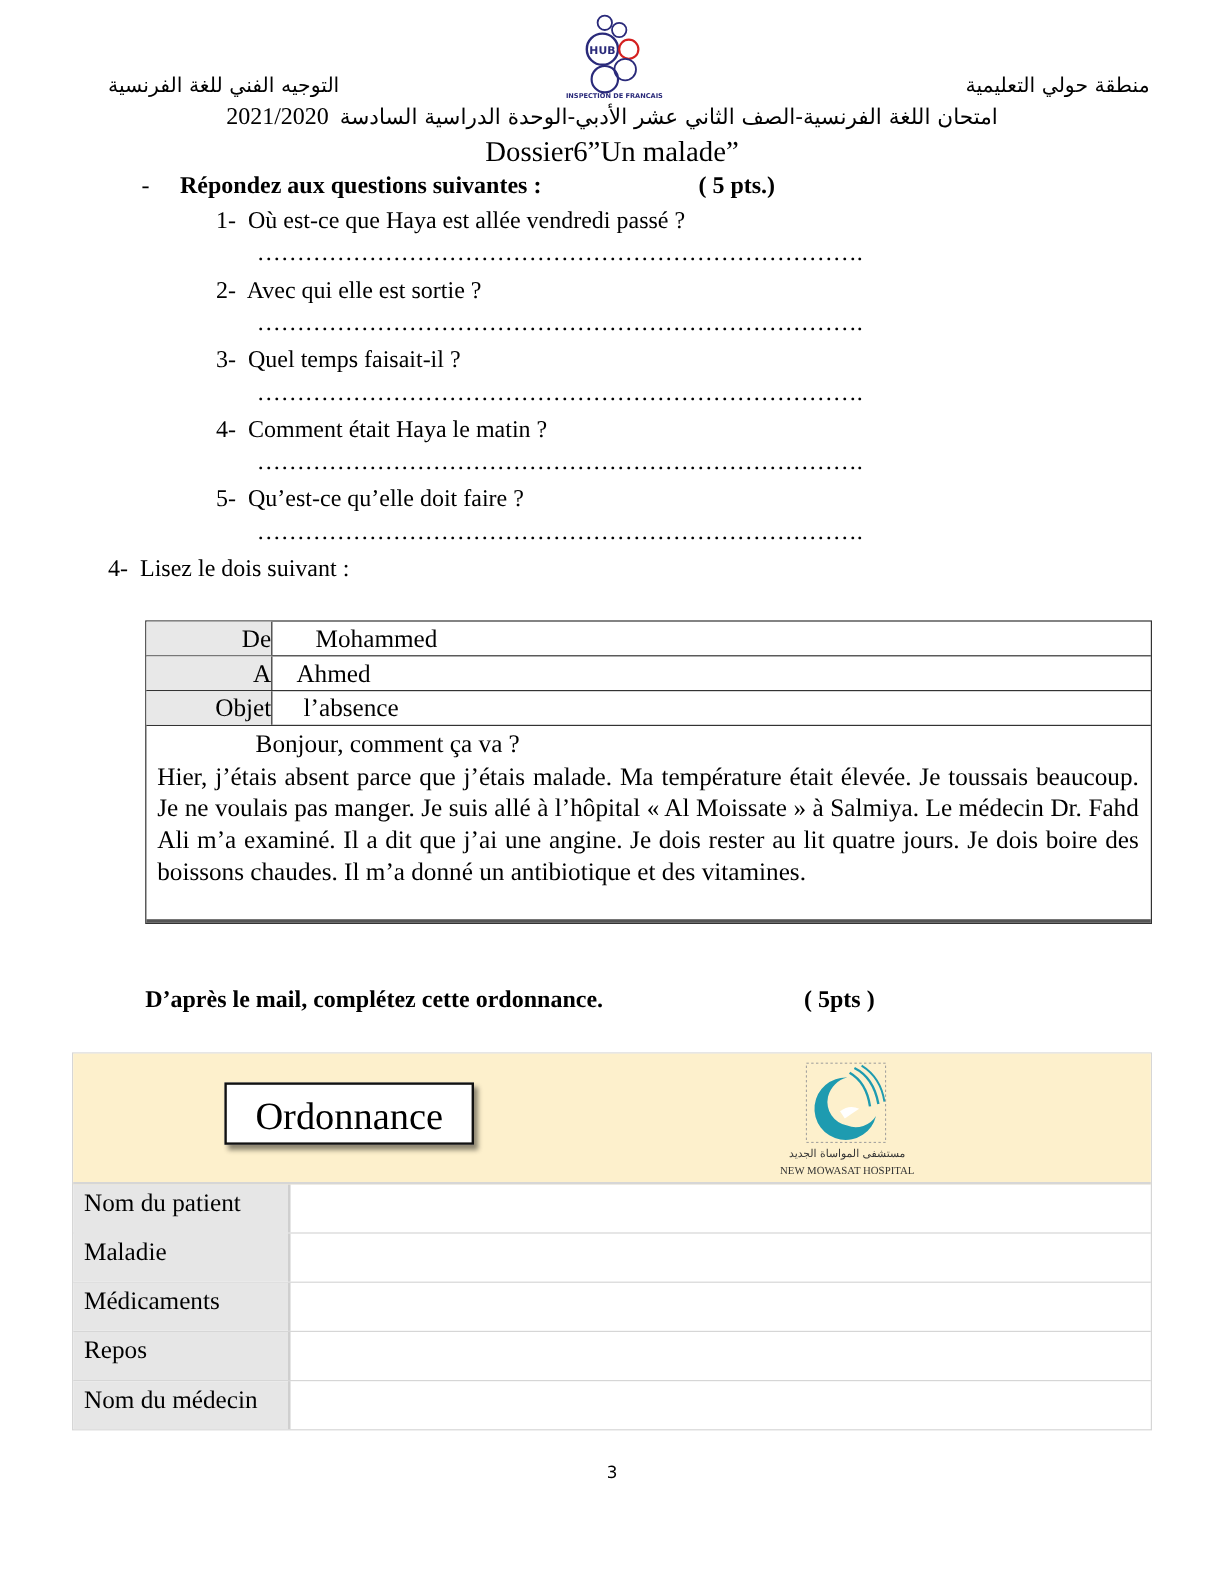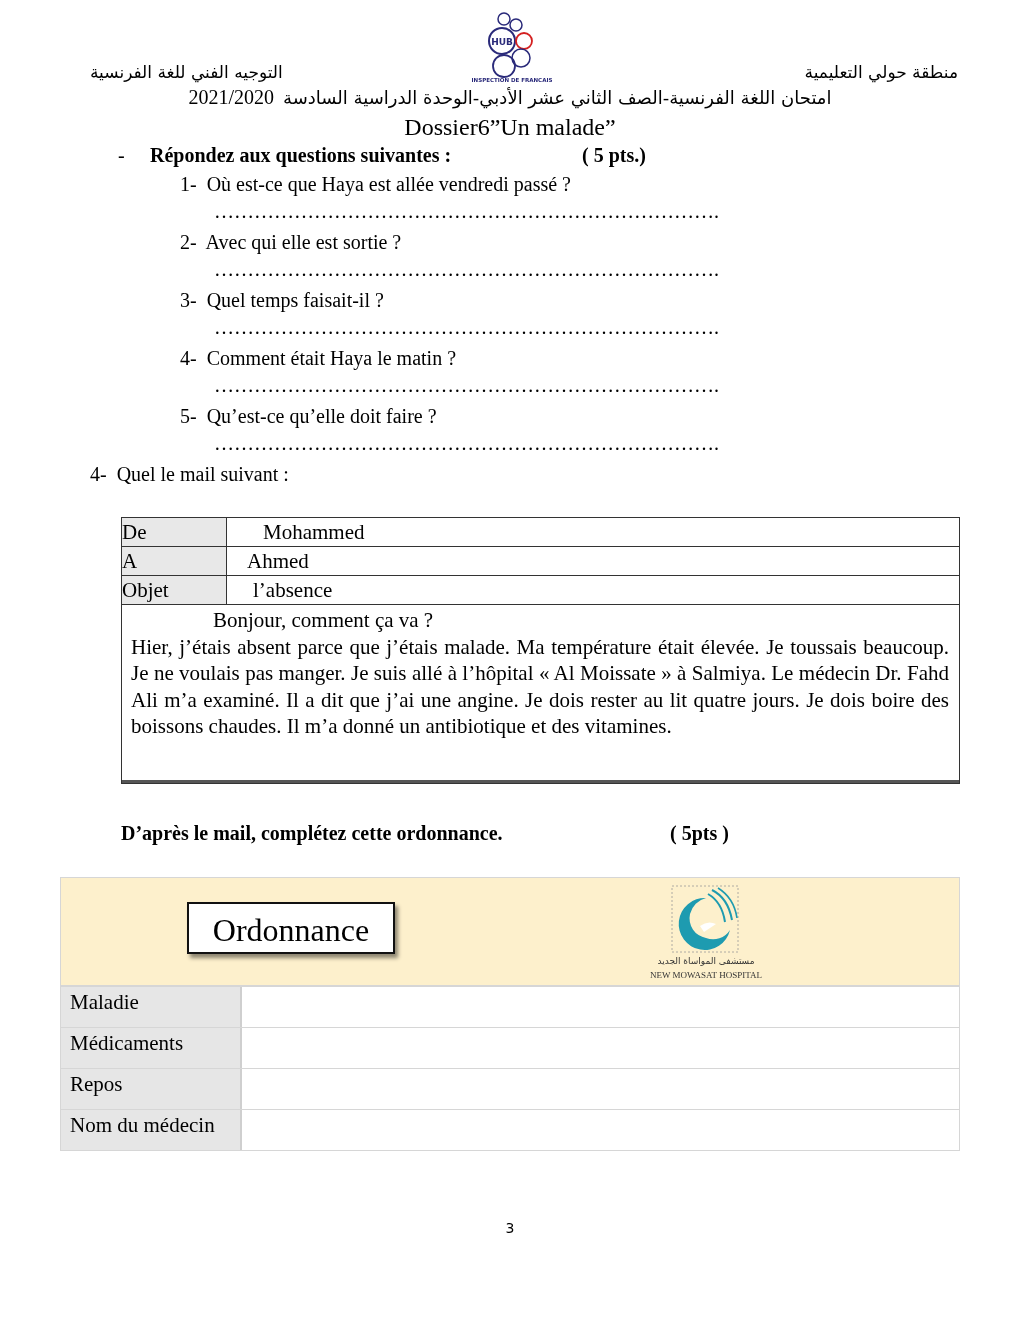--- a/index.html
+++ b/index.html
@@ -16,23 +16,23 @@
   .hdr-line3 { left:0; width:1020px; top:114px; text-align:center; font-size:24px; }
 
   .logo { left:466px; top:8px; width:92px; height:76px; }
 
   .text20 { font-size:20px; line-height:24px; }
   .dots { font-size:20px; letter-spacing:0; white-space:nowrap; overflow:hidden; }
 
   
   .mail { left:121px; top:517px; width:839px; border:1.5px solid #333; box-sizing:border-box; }
   .mail-row { display:flex; border-bottom:1px solid #333; height:28px; }
-  .mail-key { width:104px; background:#e8e8e8; border-right:1px solid #333; text-align:left; font-size:21px; line-height:28px; }
+  .mail-key { width:104px; background:#e8e8e8; border-right:1px solid #333; text-align:right; font-size:21px; line-height:28px; }
   .mail-val { flex:1; padding-left:36px; font-size:21px; line-height:28px; }
-  .mail-body { padding:2px 10px 40px 9px; font-size:21px; line-height:26.5px; text-align:justify; border-bottom:3px solid #555; }
+  .mail-body { padding:2px 10px 26px 9px; font-size:21px; line-height:26.5px; text-align:justify; border-bottom:3px solid #555; }
   .mail-body .greet { padding-left:82px; display:block; }
 
   
   .ord { left:60px; top:877px; width:900px; border:1.5px solid #d6d6d6; box-sizing:border-box; }
   .ord-head { height:107px; background:#fdf0cc; position:relative; border-bottom:2px solid #d6d6d6; }
   .ord-title { position:absolute; left:126px; top:24px; width:208px; height:52px; background:#fff; border:2px solid #111; box-shadow:3px 4px 4px rgba(0,0,0,0.45); text-align:center; font-size:32px; line-height:52px; box-sizing:border-box; }
   .hosp { position:absolute; left:563px; top:2px; width:164px; height:102px; }
   .ord-row { display:flex; height:40px; border-bottom:1.5px solid #d6d6d6; }
   .ord-row:last-child { border-bottom:none; }
   .ord-key { width:181px; background:#e6e6e6; border-right:2px solid #cfcfcf; font-size:21px; padding-left:9px; padding-top:3px; box-sizing:border-box; }
@@ -84,21 +84,21 @@
     <div class="text20"><span>4-</span>&nbsp; <span>Comment était Haya le matin ?</span></div>
     <div class="dots" style="margin-left:34px; margin-top:4px;">………………………………………………………………….</div>
   </div>
   <div style="height:58px;">
     <div class="text20"><span>5-</span>&nbsp; <span>Qu’est-ce qu’elle doit faire ?</span></div>
     <div class="dots" style="margin-left:34px; margin-top:4px;">………………………………………………………………….</div>
   </div>
 </div>
 
 <div class="abs text20" style="left:90px; top:462px;">
-  <span>4-</span>&nbsp; <span>Quel le mail suivant :</span>
+  <span>4-</span>&nbsp; <span>Lisez le dois suivant :</span>
 </div>
 
 <div class="abs mail">
   <div class="mail-row">
     <div class="mail-key">De</div>
     <div class="mail-val">Mohammed</div>
   </div>
   <div class="mail-row">
     <div class="mail-key">A</div>
     <div class="mail-val" style="padding-left:20px;">Ahmed</div>
@@ -126,20 +126,24 @@
         <path d="M88 10 Q104 18 108 40" fill="none" stroke="#1e9bb0" stroke-width="2"></path>
         <path d="M94 8 Q110 18 113 38" fill="none" stroke="#1e9bb0" stroke-width="1.6"></path>
         <path d="M84 14 Q98 22 101 42" fill="none" stroke="#1e9bb0" stroke-width="2"></path>
         <path d="M76 46 Q84 40 92 44 Q86 48 80 52 Z" fill="#fff"></path>
         <text x="82" y="84" font-size="9" text-anchor="middle" fill="#333" font-family="DejaVu Sans, sans-serif">مستشفى المواساة الجديد</text>
         <text x="82" y="98" font-size="9" text-anchor="middle" fill="#333" font-family="Liberation Serif, serif">NEW MOWASAT HOSPITAL</text>
       </svg>
     </div>
   </div>
   <div class="ord-row">
+    <div class="ord-key">Nom du patient</div>
+    <div class="ord-val"></div>
+  </div>
+  <div class="ord-row">
     <div class="ord-key">Maladie</div>
     <div class="ord-val"></div>
   </div>
   <div class="ord-row">
     <div class="ord-key">Médicaments</div>
     <div class="ord-val"></div>
   </div>
   <div class="ord-row">
     <div class="ord-key">Repos</div>
     <div class="ord-val"></div>

